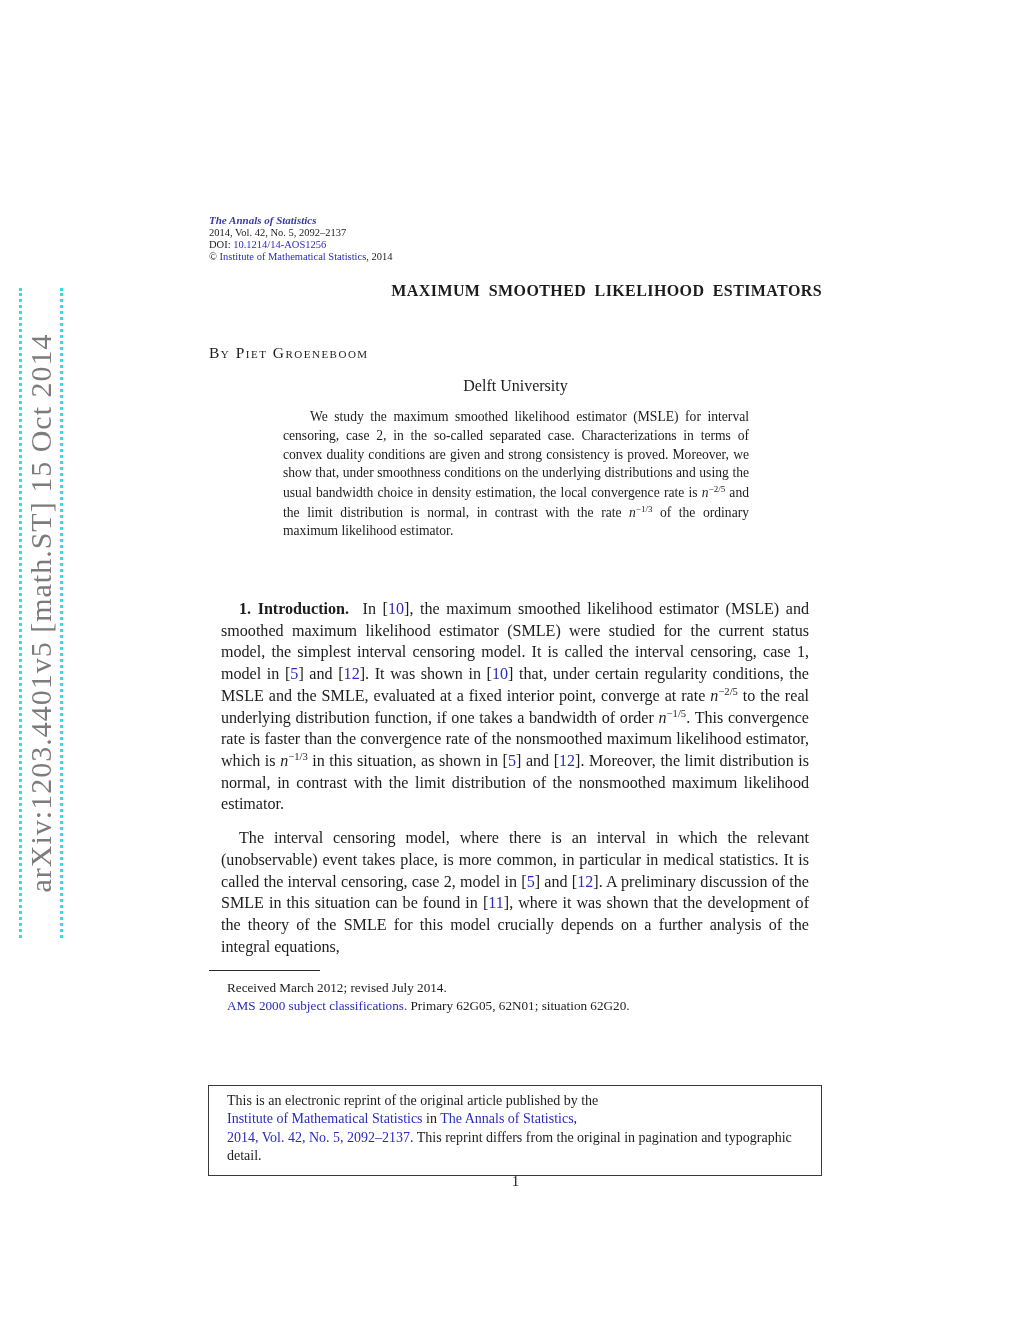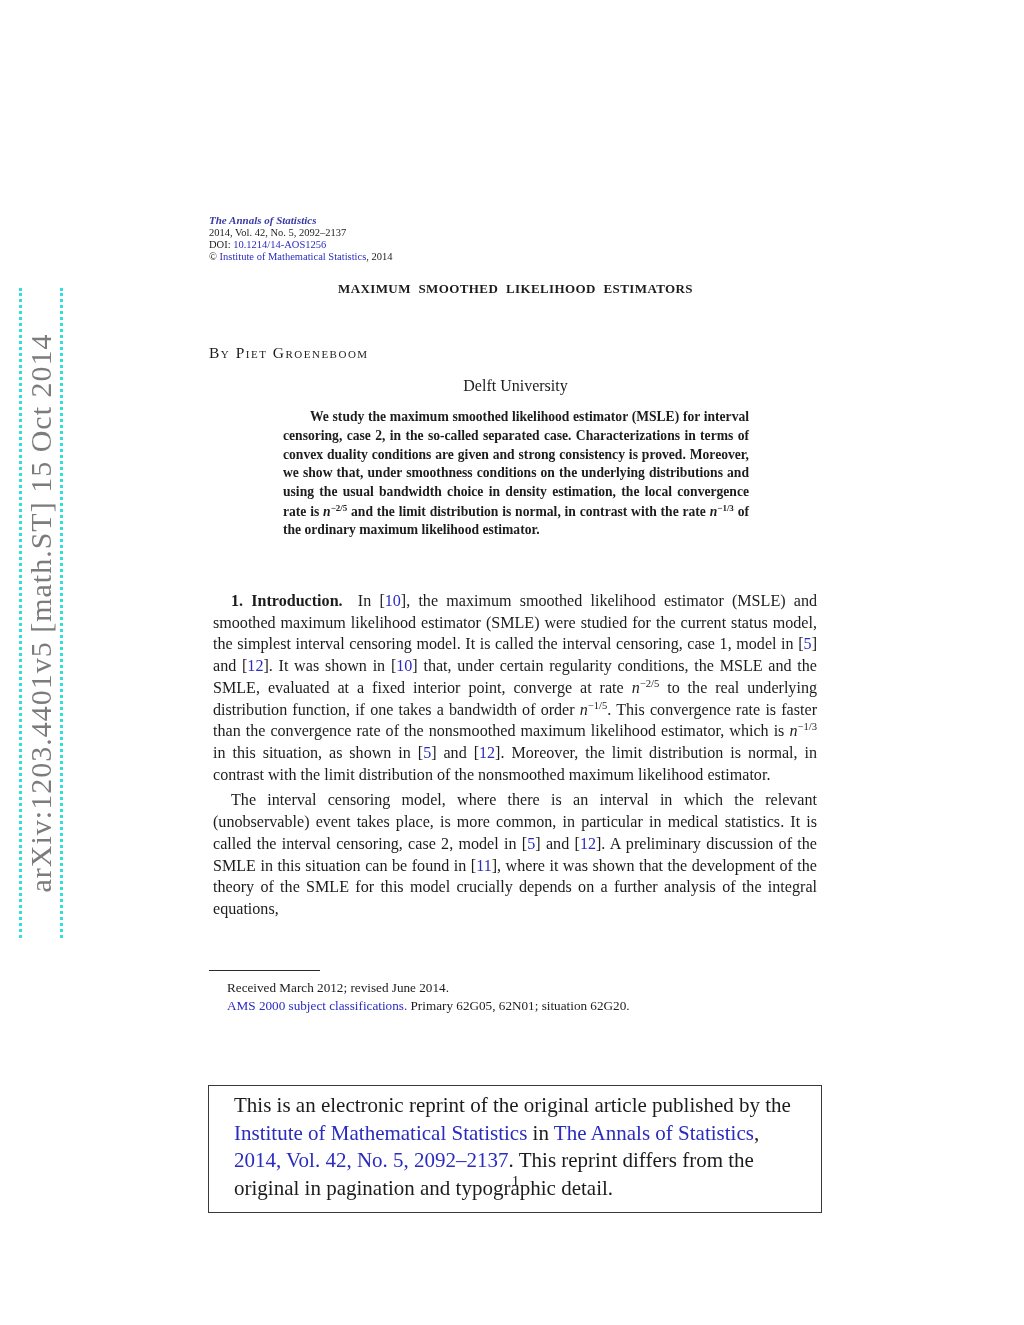--- a/index.html
+++ b/index.html
@@ -34,69 +34,69 @@
     position: absolute; left: 209px; top: 214px;
     font-size: 10.5px; line-height: 1.17;
   }
   .journal-name {
     color: #3a3aa6; font-style: italic; font-weight: bold; font-size: 11px;
   }
 
   
   .title-block {
     position: absolute; left: 209px; top: 281px; width: 613px;
-    text-align: center;
-    font-weight: bold; font-size: 13px; line-height: 1.28;
+    text-align: right;
+    font-weight: bold; font-size: 16px; line-height: 1.28;
     letter-spacing: 0.4px; word-spacing: 4px;
   }
   .byline {
     position: absolute; left: 209px; top: 344px; width: 613px;
     text-align: left;
     font-variant: small-caps;
     font-size: 15.5px; letter-spacing: 1.5px;
   }
   .affiliation {
     position: absolute; left: 209px; top: 377px; width: 613px;
     text-align: center; font-size: 16px;
   }
 
   
   .abstract {
     position: absolute; left: 283px; top: 408px; width: 466px;
     font-size: 13.6px; line-height: 1.38;
-    text-align: justify; text-indent: 27px; font-weight: bold;
+    text-align: justify; text-indent: 27px;
   }
 
   
   .main-text {
     position: absolute; left: 209px; top: 586px; width: 612px;
     font-size: 16.1px; line-height: 1.35;
     text-align: justify;
   }
-  .main-text p { margin: 4px; text-indent: 18px; }
+  .main-text p { margin: 12px; text-indent: 18px; }
 
   
   .footnote-area {
     position: absolute; left: 209px; top: 970px; width: 612px;
     font-size: 13.2px; line-height: 1.37; text-align: justify;
   }
   .footnote-rule {
     width: 111px; height: 0;
     border-top: 1.2px solid #2a2a2a;
     margin-bottom: 8px;
   }
   .footnote-area p { margin: 0; text-indent: 18px; }
 
   
   .reprint-box {
     position: absolute; left: 208px; top: 1085px; width: 614px;
     box-sizing: border-box;
     border: 1.5px solid #3a3a3a;
-    padding: 6px 11px 9px 25px;
-    font-size: 21px; line-height: 1.32;
+    padding: 6px 11px 9px 18px;
+    font-size: 14px; line-height: 1.32;
   }
 
   .page-number {
     position: absolute; left: 209px; top: 1173px; width: 613px;
     text-align: center; font-size: 15px;
   }
 
   
   .link   { color: #2b2bbf; }
   .linkit { color: #2b2bbf; }
@@ -129,19 +129,19 @@
 
 <div class="abstract"><span>We study the maximum smoothed likelihood estimator (MSLE) for interval censoring, case 2, in the so-called separated case. Characterizations in terms of convex duality conditions are given and strong consistency is proved. Moreover, we show that, under smoothness conditions on the underlying distributions and using the usual bandwidth choice in density estimation, the local convergence rate is </span><span class="mi">n</span><span class="sup">−2/5</span><span> and the limit distribution is normal, in contrast with the rate </span><span class="mi">n</span><span class="sup">−1/3</span><span> of the ordinary maximum likelihood estimator.</span></div>
 
 <div class="main-text">
   <p><span class="b gap">1. Introduction.</span><span> In [</span><span class="link">10</span><span>], the maximum smoothed likelihood estimator (MSLE) and smoothed maximum likelihood estimator (SMLE) were studied for the current status model, the simplest interval censoring model. It is called the interval censoring, case 1, model in [</span><span class="link">5</span><span>] and [</span><span class="link">12</span><span>]. It was shown in [</span><span class="link">10</span><span>] that, under certain regularity conditions, the MSLE and the SMLE, evaluated at a fixed interior point, converge at rate </span><span class="mi">n</span><span class="sup">−2/5</span><span> to the real underlying distribution function, if one takes a bandwidth of order </span><span class="mi">n</span><span class="sup">−1/5</span><span>. This convergence rate is faster than the convergence rate of the nonsmoothed maximum likelihood estimator, which is </span><span class="mi">n</span><span class="sup">−1/3</span><span> in this situation, as shown in [</span><span class="link">5</span><span>] and [</span><span class="link">12</span><span>]. Moreover, the limit distribution is normal, in contrast with the limit distribution of the nonsmoothed maximum likelihood estimator.</span></p>
   <p><span>The interval censoring model, where there is an interval in which the relevant (unobservable) event takes place, is more common, in particular in medical statistics. It is called the interval censoring, case 2, model in [</span><span class="link">5</span><span>] and [</span><span class="link">12</span><span>]. A preliminary discussion of the SMLE in this situation can be found in [</span><span class="link">11</span><span>], where it was shown that the development of the theory of the SMLE for this model crucially depends on a further analysis of the integral equations,</span></p>
 </div>
 
 <div class="footnote-area">
   <div class="footnote-rule"></div>
-  <p><span>Received March 2012; revised June 2014.</span></p>
+  <p><span>Received March 2012; revised July 2014.</span></p>
   <p><span class="linkit">AMS 2000 subject classifications.</span><span> Primary 62G05, 62N01; situation 62G20.</span></p>
 </div>
 
 <div class="reprint-box"><span>This is an electronic reprint of the original article published by the</span><br><span class="link">Institute of Mathematical Statistics</span><span> in </span><span class="linkit">The Annals of Statistics</span><span>,</span><br><span class="link">2014, Vol. 42, No. 5, 2092–2137</span><span>. This reprint differs from the original in pagination and typographic detail.</span></div>
 
 <div class="page-number">1</div>
 
 </body></html>

